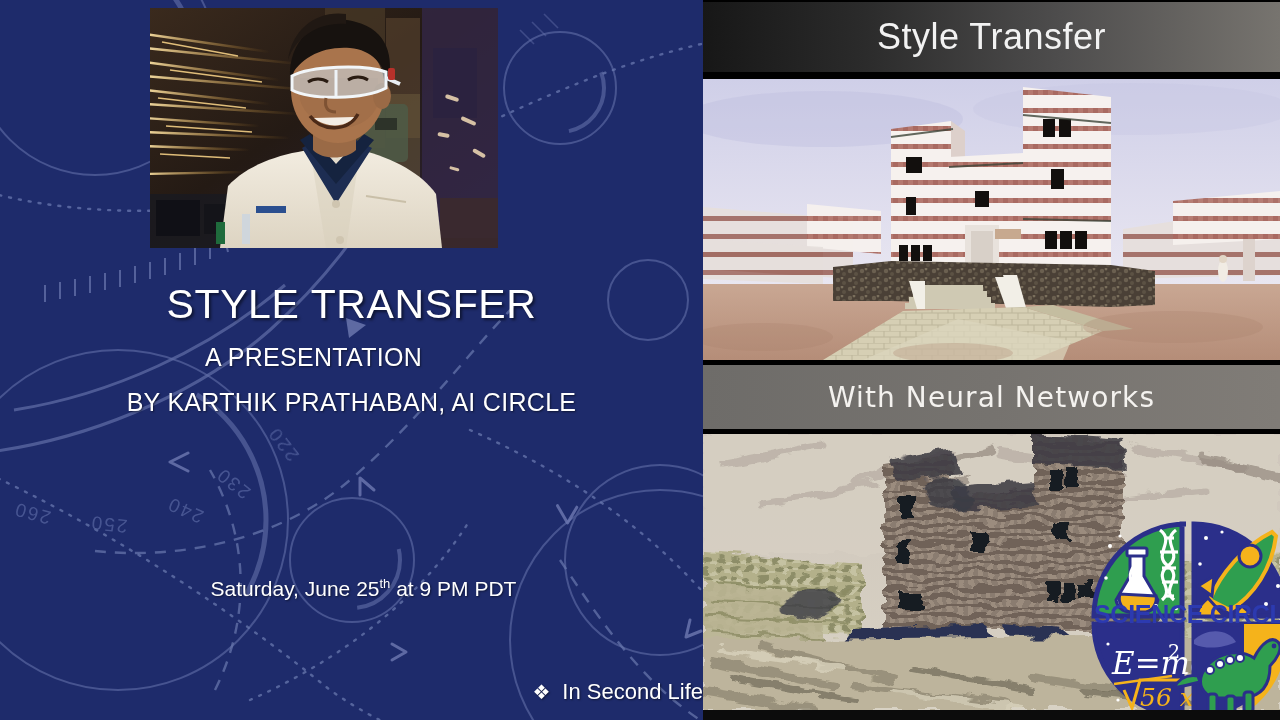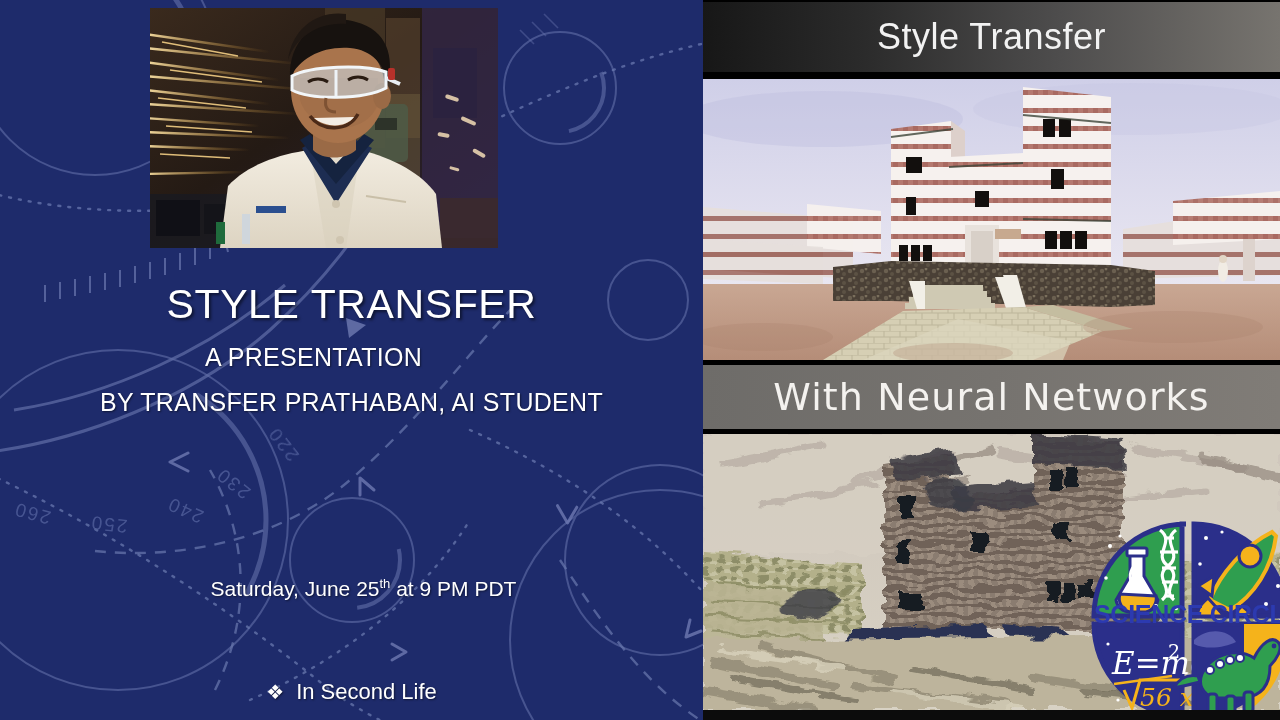--- a/index.html
+++ b/index.html
@@ -73,21 +73,21 @@
     font-size: 21px;
     text-shadow: 1px 1px 2px rgba(0,0,0,.5);
     padding-left: 12px;
   }
   .date-line sup { font-size: .62em; vertical-align: super; }
 
   .footer-line {
     position: absolute;
     left: 0; top: 679px;
     width: 703px;
-    text-align: center;
+    text-align: right;
     color: #ffffff;
     font-size: 22px;
     text-shadow: 1px 1px 2px rgba(0,0,0,.5);
   }
   .footer-bullet { margin-right: 12px; font-size: 20px; }
 
   
   .right-panel {
     position: absolute;
     left: 703px; top: 0;
@@ -116,21 +116,21 @@
   }
   .banner-mid {
     position: absolute;
     left: 0; top: 365px;
     width: 577px; height: 64px;
     background: linear-gradient(90deg,#6e6c69 0%,#76736f 50%,#807c77 100%);
     display: flex; align-items: center; justify-content: center;
   }
   .banner-mid span {
     color: #f4f2ef;
-    font-size: 38px;
+    font-size: 28px;
     letter-spacing: 1.1px;
     font-family: "DejaVu Sans", sans-serif;
   }
   .scene-bottom {
     position: absolute;
     left: 0; top: 434px;
     width: 577px; height: 276px;
     overflow: hidden;
   }
   .bottom-strip {
@@ -362,21 +362,21 @@
 
           <rect x="92" y="206" width="8" height="30" fill="#cfd6dc"></rect>
           <rect x="66" y="214" width="9" height="22" fill="#1f6b3c"></rect>
           <rect x="106" y="198" width="30" height="7" fill="#2b4f8f"></rect>
         </g>
       </svg>
     </div>
 
     <div class="title-main">STYLE TRANSFER</div>
     <div class="title-sub1">A PRESENTATION</div>
-    <div class="title-sub2">BY TRANSFER PRATHABAN, AI STUDENT</div>
+    <div class="title-sub2">BY KARTHIK PRATHABAN, AI CIRCLE</div>
 
     <div class="date-line">
       <span>Saturday, June 25</span><sup>th</sup><span> at 9 PM PDT</span>
     </div>
 
     <div class="footer-line">
       <span class="footer-bullet">❖</span><span>In Second Life</span>
     </div>
   </div>
 

